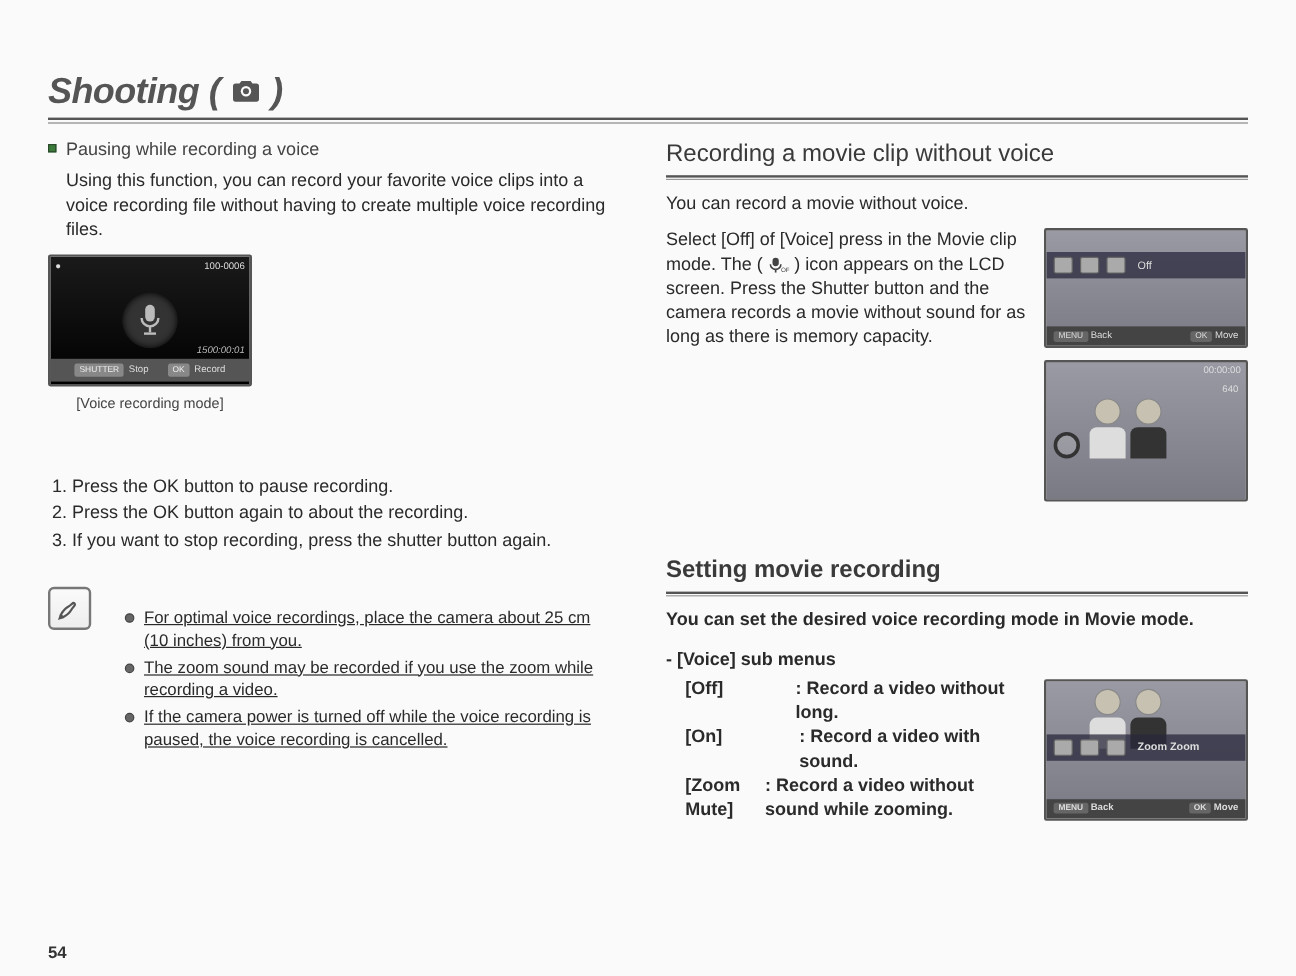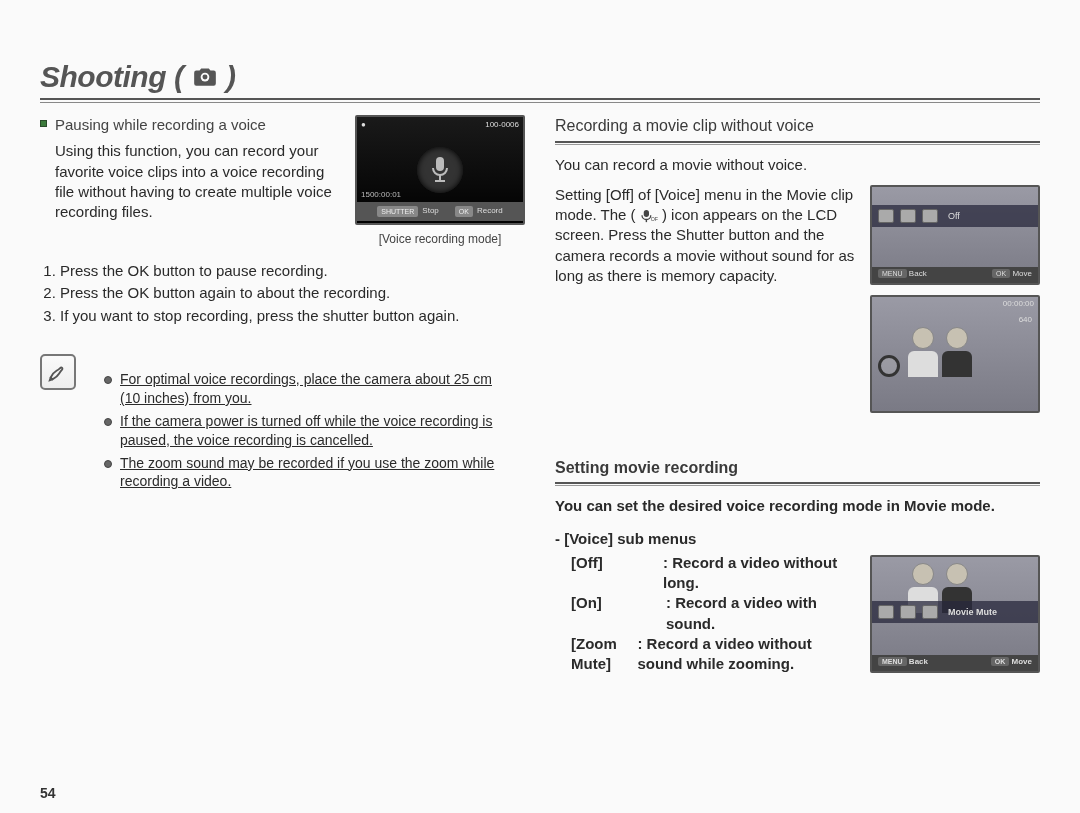--- a/index.html
+++ b/index.html
@@ -61,20 +61,21 @@
     background: #3b7a3b;
     border: 1px solid #2a4a2a;
     margin-top: 5px;
     flex: 0 0 auto;
   }
   .subhead-text { color: #444; }
   .left-block1 {
     display: flex;
     gap: 10px;
     align-items: flex-start;
+    flex-direction: column;
   }
   .left-block1 .text { flex: 1; }
   .figure1 {
     flex: 0 0 170px;
   }
   .lcd {
     width: 170px; height: 110px;
     background: linear-gradient(#1a1a1a,#000);
     border: 2px solid #555;
     position: relative;
@@ -86,21 +87,21 @@
     display:flex;align-items:center;justify-content:center;
     box-shadow: inset 0 0 6px #000;
   }
   .lcd .mic svg { width:22px;height:28px; }
   .lcd .topbar {
     position:absolute;top:3px;left:4px;right:4px;color:#ddd;font-size:8px;
     display:flex;justify-content:space-between;
   }
   .lcd .mid {
     position:absolute;bottom:22px;left:4px;right:4px;color:#bbb;font-size:8px;
-    display:flex;justify-content:flex-start;
+    display:flex;justify-content:flex-end;font-style:italic;
   }
   .lcd .bottombar {
     position:absolute;bottom:2px;left:0;right:0;height:19px;
     background:#555;color:#ddd;font-size:8px;
     display:flex;align-items:center;justify-content:center;gap:16px;
   }
   .lcd .bottombar span { display:flex;align-items:center;gap:4px; }
   .lcd .chip { background:#888;padding:1px 4px;border-radius:2px;font-size:7px;color:#eee; }
   .fig-caption {
     text-align: center;
@@ -128,21 +129,21 @@
     margin:16px; padding:0; list-style:none; font-size:14px;text-decoration:underline;
   }
   ul.tips li {
     display:flex; gap:8px; margin-bottom:4px;
   }
   ul.tips li::before {
     content:""; width:6px;height:6px;border-radius:50%;border:1px solid #444;
     background:#666;margin-top:6px;flex:0 0 auto;
   }
   .section-title {
-    font-size: 16px;
+    font-size: 20px;
     color:#3a3a3a;
     padding-bottom: 2px;
     margin-bottom: 2px;
   }
   .section-rule {
     height: 4px;
     border-top: 2px solid #555;
     border-bottom: 1px solid #999;
     margin-bottom: 10px;
   }
@@ -295,40 +296,40 @@
           <svg viewBox="0 0 24 24" fill="none" stroke="#555" stroke-width="2">
             <path d="M4 18c4-8 6-6 10-10 2-2 4 0 2 2-4 4-2 6-10 10z"></path>
             <path d="M4 18l-1 3 3-1" fill="#555"></path>
           </svg>
         </div>
         <ul class="tips">
           <li>
               <span>For optimal voice recordings, place the camera about 25 cm (10 inches) from you.</span>
             </li>
           <li>
-              <span>If the camera power is turned off while the voice recording is paused, the voice recording is cancelled.</span>
+              <span>The zoom sound may be recorded if you use the zoom while recording a video.</span>
             </li>
           <li>
-              <span>The zoom sound may be recorded if you use the zoom while recording a video.</span>
+              <span>If the camera power is turned off while the voice recording is paused, the voice recording is cancelled.</span>
             </li>
         </ul>
       </div>
 
     </div>
 
     <div class="col">
 
       <div class="section-title">Recording a movie clip without voice</div>
       <div class="section-rule"></div>
 
       <div style="margin-bottom:10px;">You can record a movie without voice.</div>
 
       <div class="right-block">
         <div class="text">
-          <span>Setting [Off] of [Voice] menu in the Movie clip mode. The (</span>
+          <span>Select [Off] of [Voice] press in the Movie clip mode. The (</span>
           <span class="inline-icon">
             <svg viewBox="0 0 18 16" width="18" height="14">
               <rect x="3" y="1" width="6" height="8" rx="3" fill="#444"></rect>
               <path d="M1 7a5 5 0 0 0 10 0" stroke="#444" stroke-width="1.5" fill="none"></path>
               <rect x="5.2" y="12" width="1.6" height="3" fill="#444"></rect>
               <text x="11" y="14" font-size="6" fill="#444">OFF</text>
             </svg>
           </span>
           <span>) icon appears on the LCD screen. Press the Shutter button and the camera records a movie without sound for as long as there is memory capacity.</span>
         </div>
@@ -397,21 +398,21 @@
                   </div>
                 <div class="person">
                     <div class="head"></div>
                     <div class="body"></div>
                   </div>
               </div>
               <div class="menu-strip" style="top:44px;">
                 <div class="miniicon"></div>
                 <div class="miniicon"></div>
                 <div class="miniicon"></div>
-                <span class="label">Movie Mute</span>
+                <span class="label">Zoom Zoom</span>
               </div>
               <div class="bottombar2">
                 <span><span class="chip">MENU</span> <span>Back</span></span>
                 <span><span class="chip">OK</span> <span>Move</span></span>
               </div>
             </div>
           </div>
         </div>
       </div>
 

